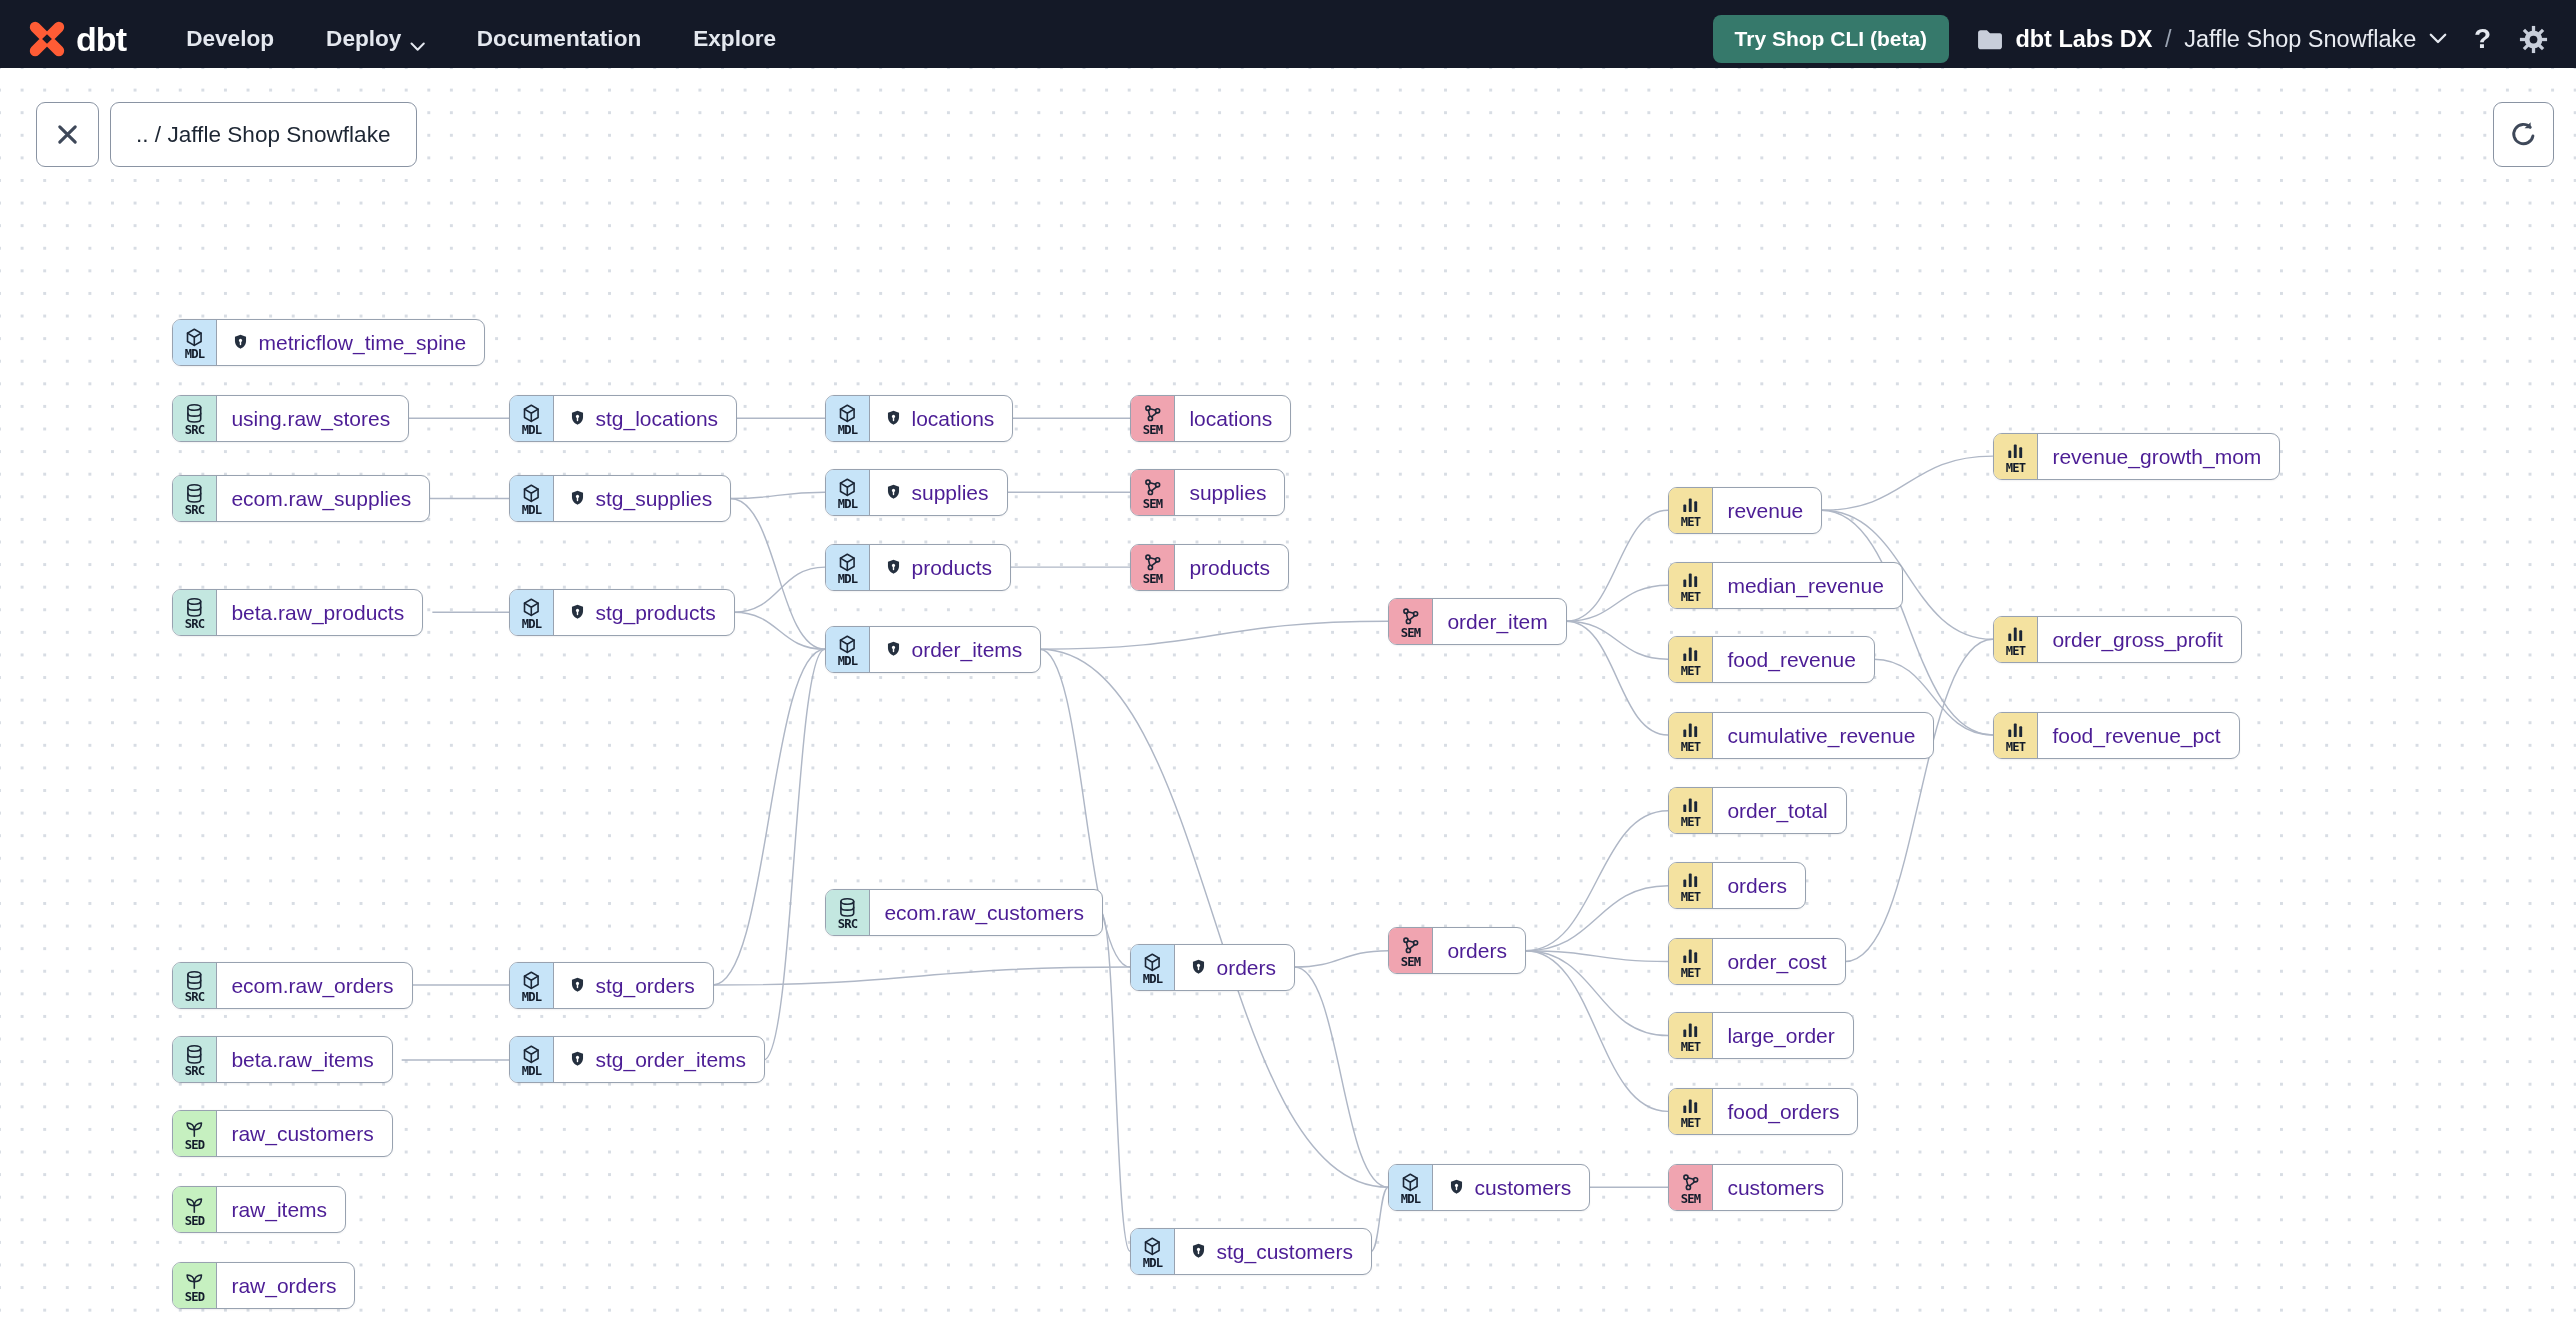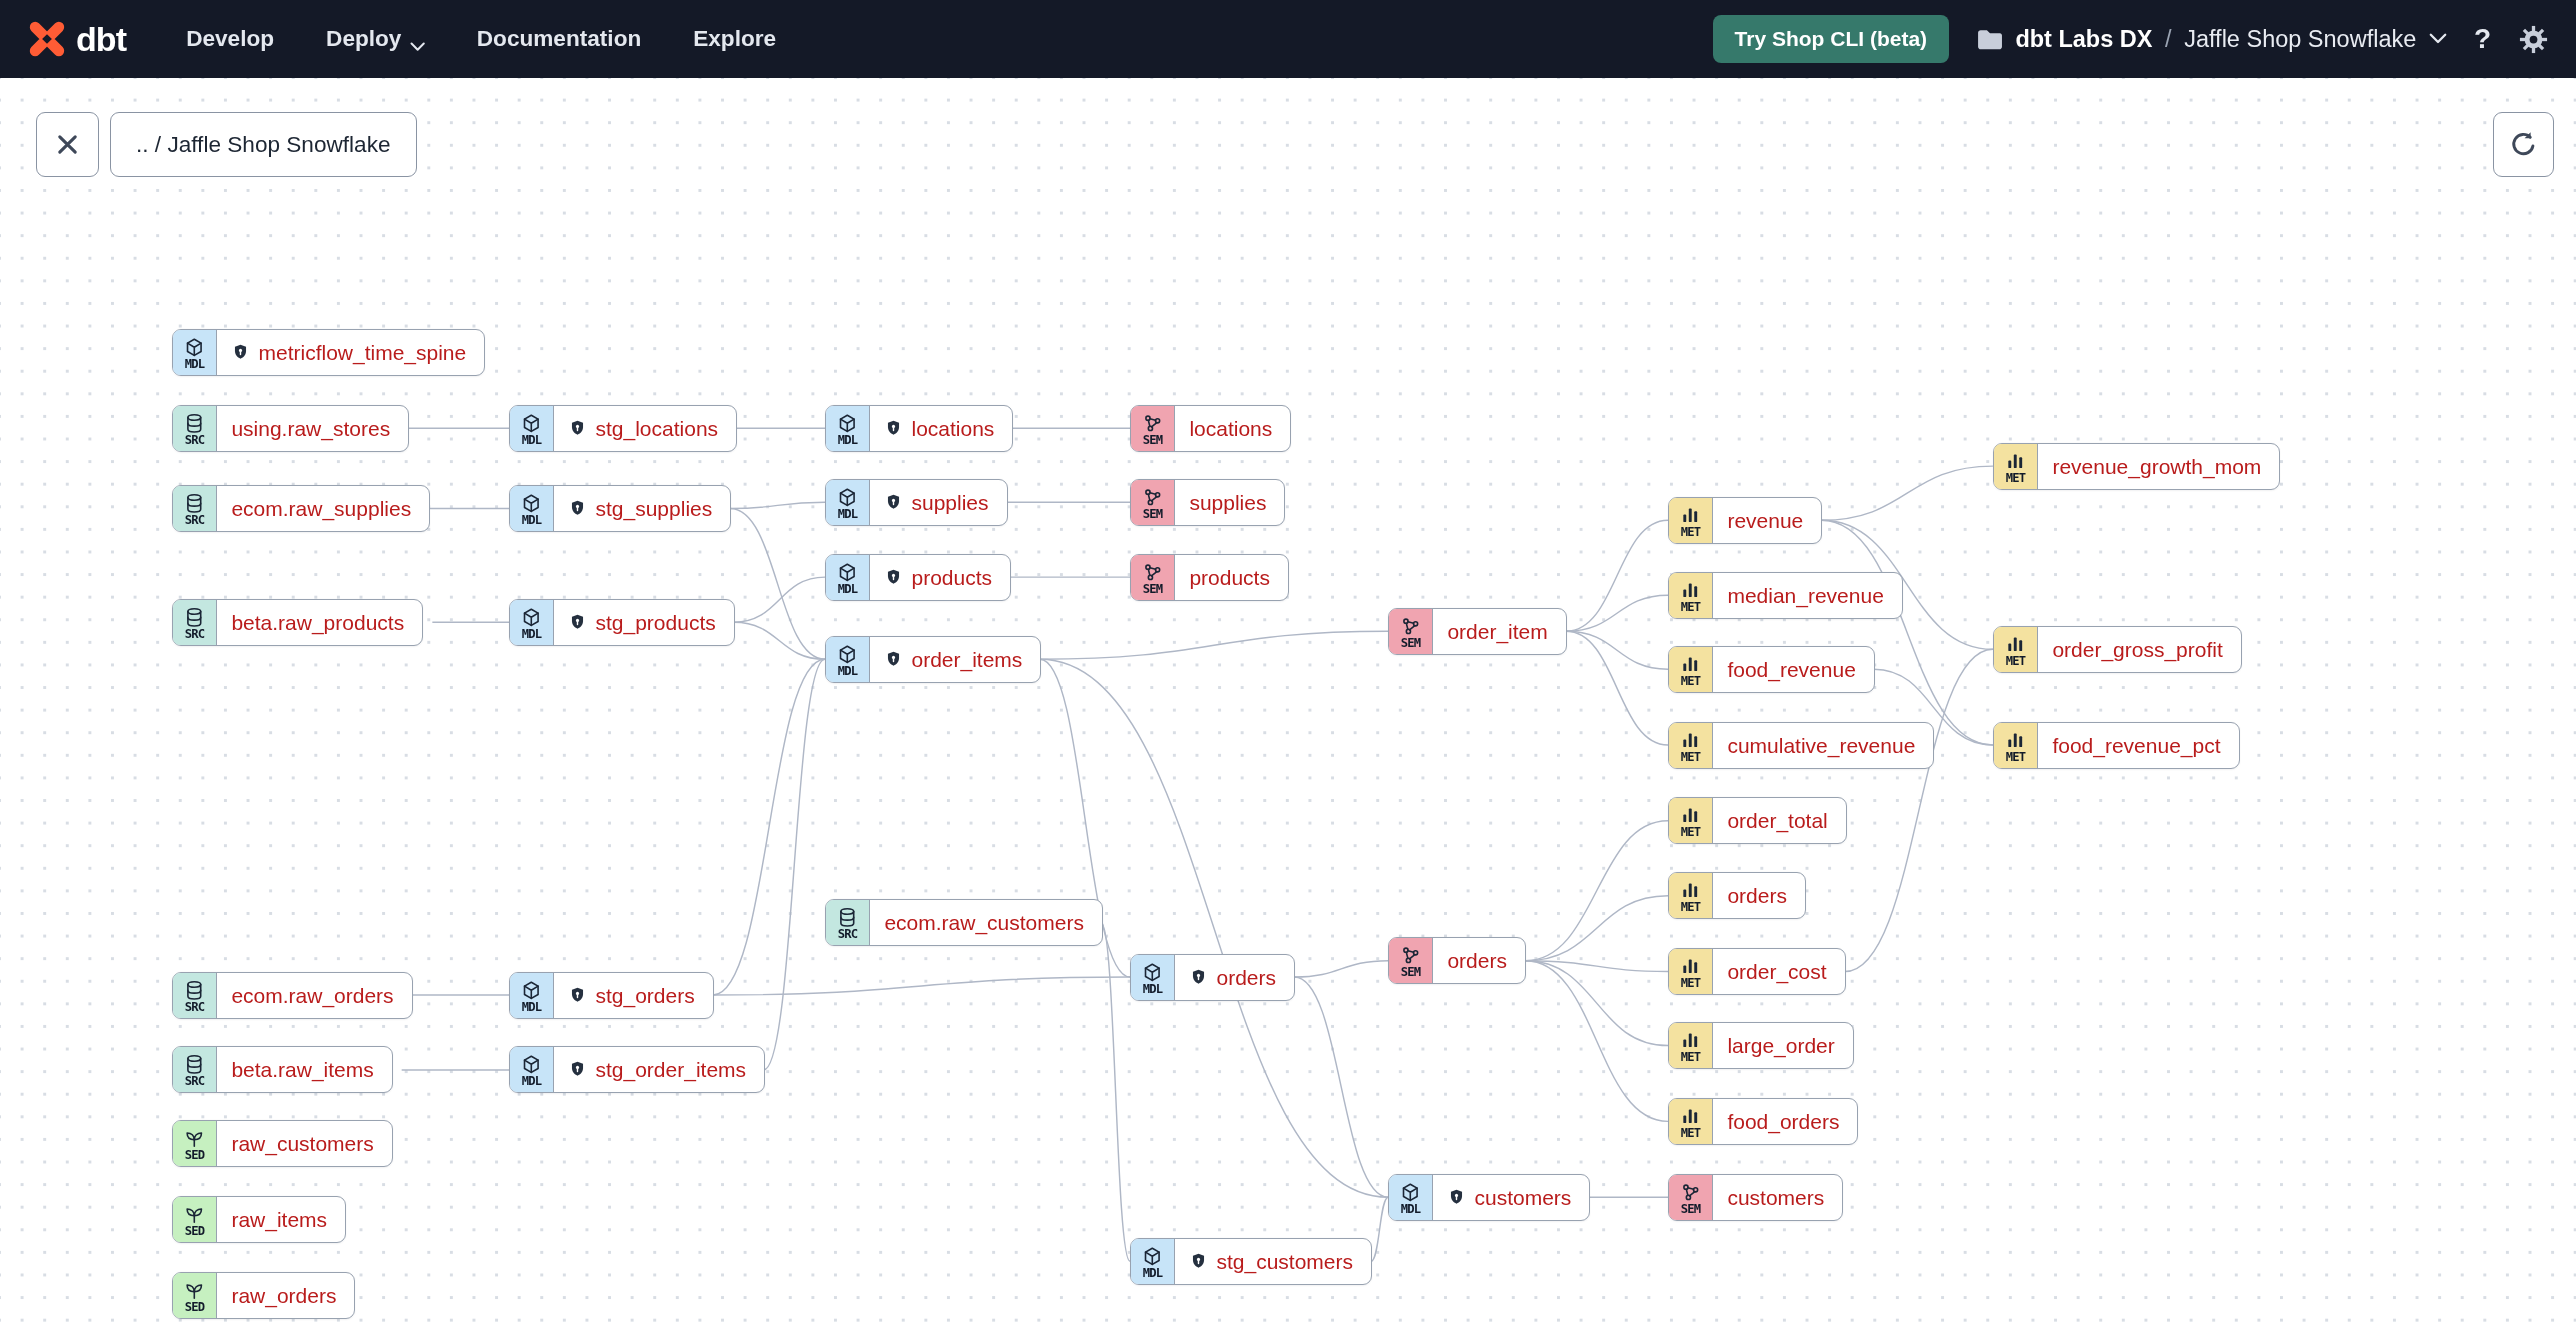--- a/index.html
+++ b/index.html
@@ -18,21 +18,21 @@
   .cta { background:#36796B; color:#fff; font-size:21px; font-weight:700;
     padding:11.7px 21.7px; border-radius:8.1px; border:none; cursor:pointer; }
   .proj { display:flex; align-items:center; gap:12.6px; font-size:23.5px; }
   .proj .org { font-weight:700; color:#fff; }
   .proj .sep { color:#9AA3B2; }
   .proj .pname { color:#E9ECF2; }
   .iconbtn { display:flex; align-items:center; justify-content:center; cursor:pointer; }
   .help { font-size:28px; font-weight:800; color:#E4E8EF; }
 
   
-  .canvas { position:absolute; left:0; top:78px; width:2576px; height:1260px;
+  .canvas { position:absolute; left:0; top:68px; width:2576px; height:1260px;
     background-color:#fff;
     background-image: radial-gradient(#D8DDE4 1.6px, transparent 1.7px);
     background-size: 22.6px 22.6px; background-position: 10.8px 10.8px; }
   .edges { position:absolute; left:0; top:0; width:2576px; height:1260px; }
   .edges path { fill:none; stroke-width:1.6px; }
 
   
   .tool { position:absolute; top:34px; height:65px; background:#fff;
     border:1.4px solid #8A94A3; border-radius:9px; display:flex; align-items:center; }
   .closebtn { left:36px; width:63px; justify-content:center; cursor:pointer; }
@@ -49,21 +49,21 @@
   
   .node { position:absolute; display:flex; align-items:stretch; min-height:47px;
     background:#fff; border:1.4px solid #98A2B0; border-radius:9px; cursor:pointer;
     box-shadow:0 0.9px 1.8px rgba(16,24,40,.06);text-align:right; }
   .badge { width:44px; display:flex; flex-direction:column; align-items:center;
     justify-content:center; border-right:1.4px solid #98A2B0;
     border-radius:7.2px 0 0 7.2px; padding-top:1.8px; }
   .btype { font-family:"DejaVu Sans Mono", monospace; font-size:12.2px; font-weight:700;
     color:#121B2A; letter-spacing:-0.9px; line-height:12.6px; }
   .nlabel { display:flex; align-items:center; gap:8.1px; padding:0 18px 0 14.4px;
-    font-size:21px; font-weight:500; color:#b91c1c; white-space:nowrap; }
+    font-size:21px; font-weight:500; color:#4c1d95; white-space:nowrap; }
 </style>
 </head>
 <body>
 
 <header class="topbar">
   <div class="brand">
     <svg width="40" height="40" viewBox="0 0 64 64">
       <g stroke="#FF5C35" stroke-width="17" stroke-linecap="round">
         <path d="M13 13l38 38M51 13L13 51"></path>
       </g>

